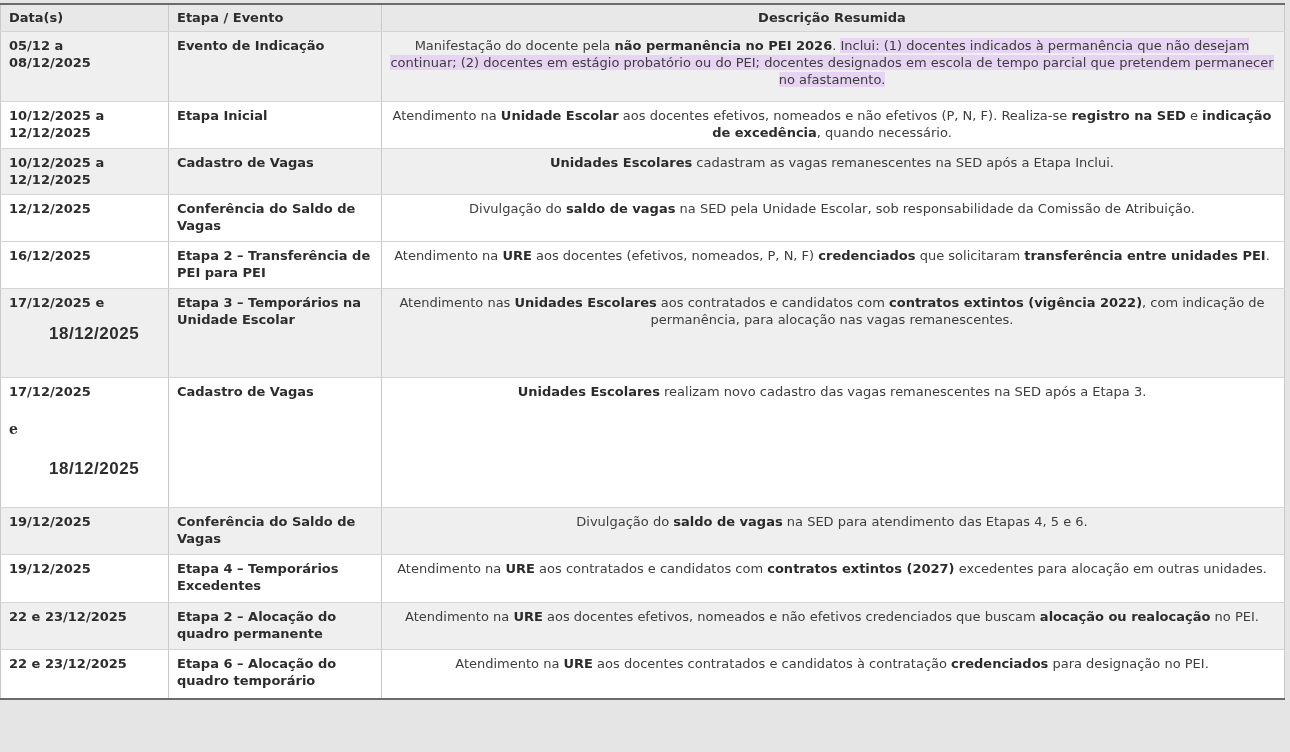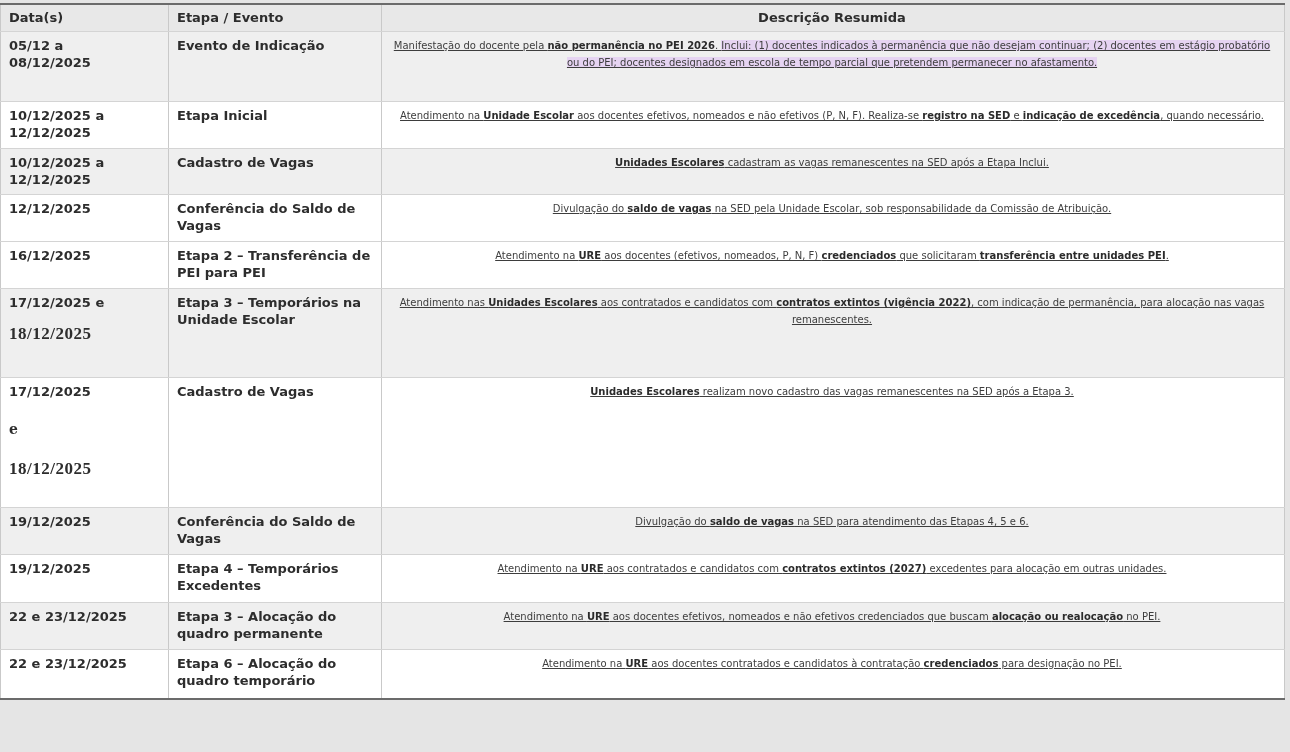--- a/index.html
+++ b/index.html
@@ -47,35 +47,35 @@
   tbody tr.white td { background: var(--row-white, #ffffff); }
   tbody tr.gray td  { background: var(--zebra-bg, #efefef); }
 
   td.date-cell, td.event-cell {
     font-weight: bold;
     font-size: 13px;
     line-height: 17px;
     color: #2d2d2d;
   }
   td.desc-cell {
-    font-size: 10px;
+    font-size: 13px;
     line-height: 17px;
     color: #3d3d3d;
-    text-decoration: underline;
   }
   .desc-cell .b { font-weight: bold; color: #2b2b2b; }
   .desc-cell .hl { background: var(--highlight, #e6d4f2); }
 
   .date-line { white-space: nowrap; }
   .date-line.big-serif {
-    font-family: Liberation Serif, serif;
+    font-family: Liberation Sans, sans-serif;
     font-size: 17px;
     line-height: 22px;
     font-weight: bold;
     letter-spacing: 0.5px;
+    margin-left: 40px;
   }
   .date-line.small-serif {
     font-family: "DejaVu Serif", "Liberation Serif", serif;
     font-size: 14px;
     line-height: 18px;
     font-weight: bold;
   }
 </style>
 </head>
 <body>
@@ -161,21 +161,21 @@
           <td class="date-cell">
             <div class="date-line">19/12/2025</div>
           </td>
           <td class="event-cell">Etapa 4 – Temporários Excedentes</td>
           <td class="desc-cell"><span>Atendimento na </span><span class="b">URE</span><span> aos contratados e candidatos com </span><span class="b">contratos extintos (2027)</span><span> excedentes para alocação em outras unidades.</span></td>
         </tr>
         <tr class="gray" style="height: 47px;">
           <td class="date-cell">
             <div class="date-line">22 e 23/12/2025</div>
           </td>
-          <td class="event-cell">Etapa 3 – Alocação do quadro permanente</td>
+          <td class="event-cell">Etapa 2 – Alocação do quadro permanente</td>
           <td class="desc-cell"><span>Atendimento na </span><span class="b">URE</span><span> aos docentes efetivos, nomeados e não efetivos credenciados que buscam </span><span class="b">alocação ou realocação</span><span> no PEI.</span></td>
         </tr>
         <tr class="white" style="height: 49px;">
           <td class="date-cell">
             <div class="date-line">22 e 23/12/2025</div>
           </td>
           <td class="event-cell">Etapa 6 – Alocação do quadro temporário</td>
           <td class="desc-cell"><span>Atendimento na </span><span class="b">URE</span><span> aos docentes contratados e candidatos à contratação </span><span class="b">credenciados</span><span> para designação no PEI.</span></td>
         </tr>
       </tbody>

